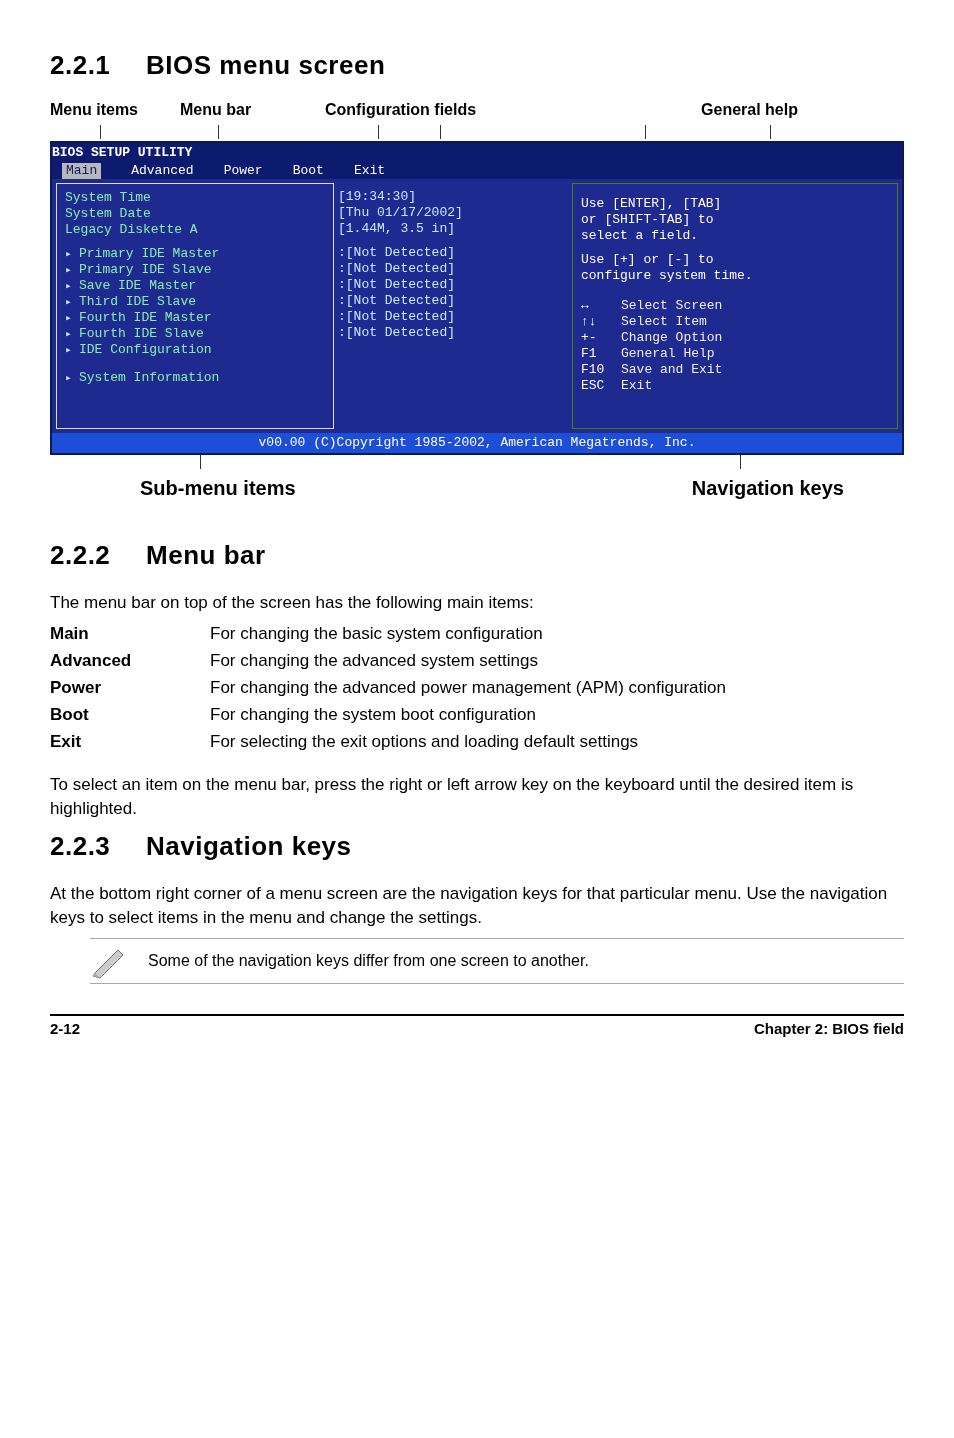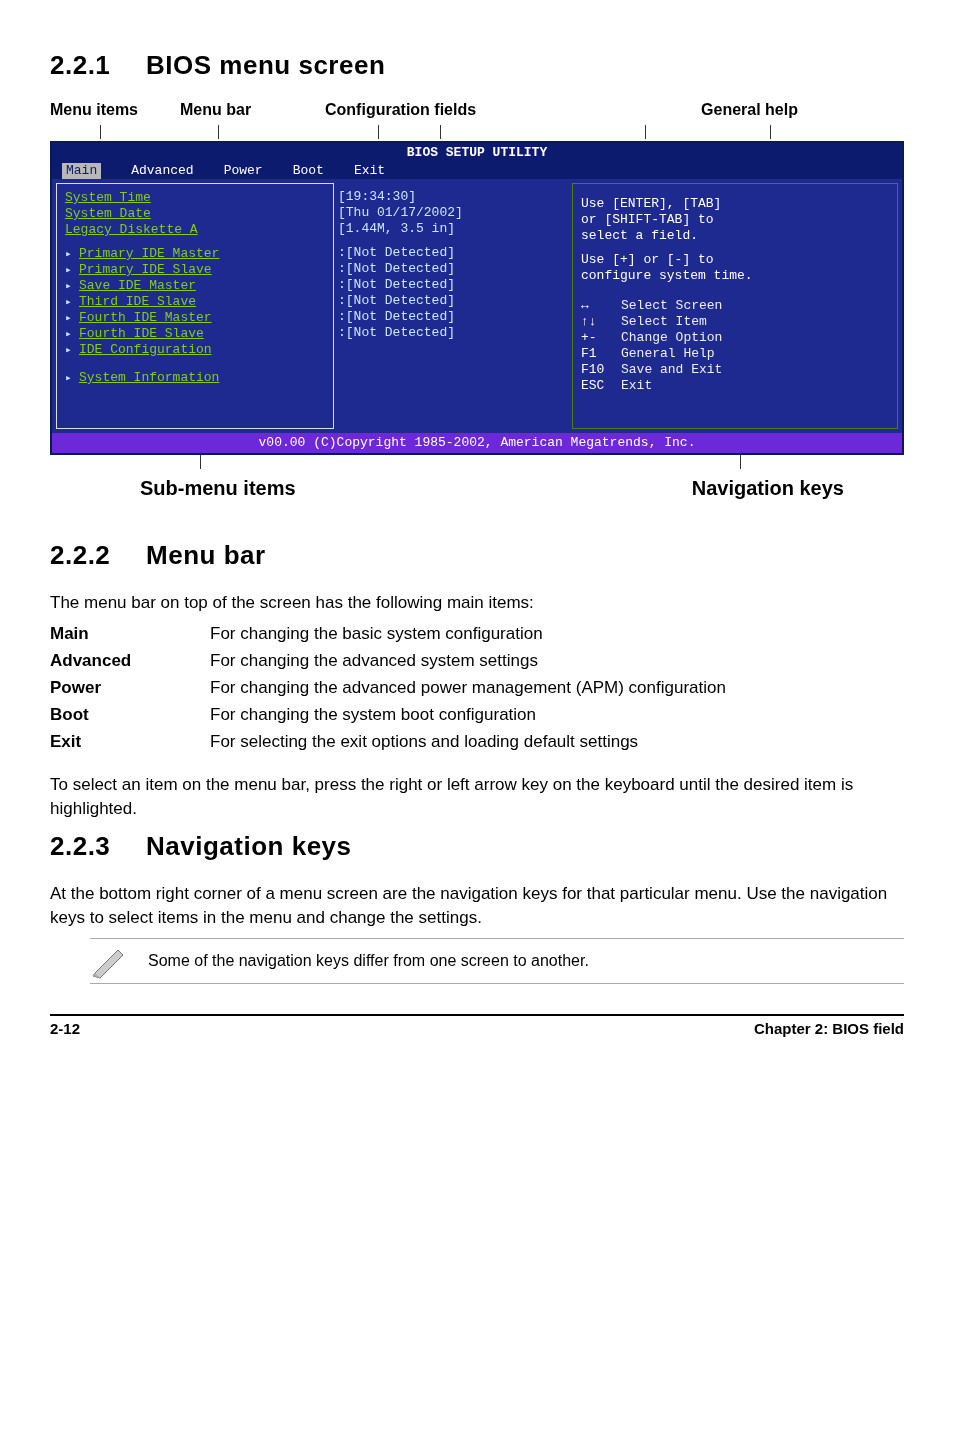--- a/index.html
+++ b/index.html
@@ -41,22 +41,22 @@
   .tick { position:absolute; top:0; width:1px; height:14px; background:#333; }
   .bios-box {
     border: 2px solid #081a5a;
     background: #0d1b6e;
     color: #fff;
     font-family: "Courier New", monospace;
     font-size: 13px;
     line-height: 16px;
   }
   .bios-header {
-    padding: 2px 10px;
-    text-align: center;
+    padding: 2px 0;
+    text-align: left;
     color: #fff;
     font-weight: bold;
   }
   .bios-tabs {
     display:flex;
     gap: 30px;
     padding: 0 10px;
   }
   .bios-tabs span { }
   .bios-tabs .active {
@@ -66,22 +66,21 @@
   }
   .bios-body {
     display:flex;
     background: #1e2a8f;
   }
   .bios-left {
     flex:0 0 260px;
     border:1px solid #ddd;
     margin:4px;
     padding:6px 8px;
-    color:#84cc16;
-    text-decoration:underline;
+    color:#86efac;
   }
   .bios-mid {
     flex:0 0 230px;
     margin:4px 0;
     padding:6px 0;
     color:#c9e7ff;
   }
   .bios-right {
     flex:1;
     border:1px solid #4d7c0f;
@@ -96,21 +95,21 @@
     left:-14px;
     color:#c9e7ff;
     font-size:11px;
   }
   .bios-right .help { color:#fff; }
   .bios-right .nav { color:#eee; margin-top:14px; }
   .bios-right .nav .key { color:#fff; display:inline-block; width:40px; }
   .bios-right .nav-line { white-space:pre; }
 
   .bios-footer {
-    background:#6d28d9;
+    background:#1d4ed8;
     text-align:center;
     color:#fff;
     padding:2px 0;
   }
 
   .callouts-bottom {
     display:flex;
     font-weight:bold;
     font-size:20px;
     margin-top:6px;

